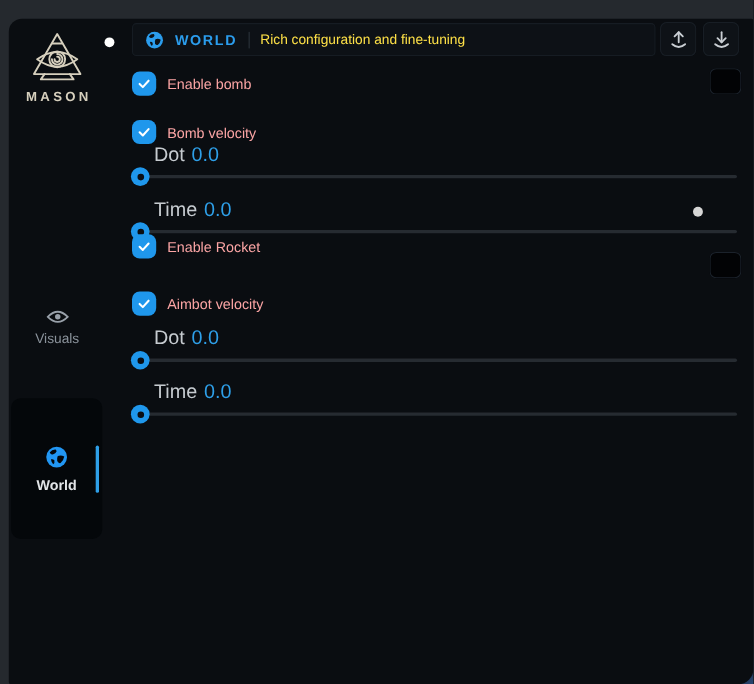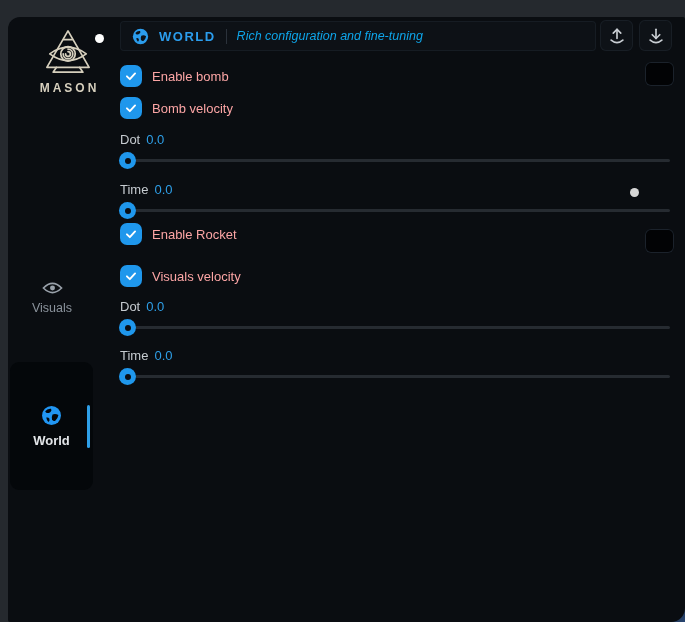--- a/index.html
+++ b/index.html
@@ -14,21 +14,21 @@
     background:radial-gradient(circle at 101% 101%, #2d5188 0px, #264067 14px, #25292e 42px);
   }
   .window {
     position:absolute; left:8px; top:17px; width:677px; height:605px;
     background:#0a0d11;
     border-radius:12px 2px 14px 2px;
     overflow:hidden;
   }
   
   .sidebar { position:absolute; left:0; top:0; width:110px; height:100%; }
-  .logo { position:absolute; left:16px; top:11px; width:88px; text-align:center; }
+  .logo { position:absolute; left:0; top:11px; width:88px; text-align:center; }
   .logo svg { display:block; margin:0 auto; }
   .logo-text {
     margin-top:5px; color:#d6cfbd; font-size:12px; font-weight:bold;
     letter-spacing:3px; text-indent:3px;
   }
   .nav-item {
     position:absolute; left:0; width:88px;
     display:flex; flex-direction:column; align-items:center; gap:6px;
     color:#8b939c; font-size:12.5px; cursor:pointer;
   }
@@ -53,49 +53,49 @@
   .header-bar {
     position:absolute; left:112px; top:4px; width:476px; height:30px;
     background:#0d1116; border-radius:4px;
     box-shadow:inset 0 0 0 1px #161c23;
     display:flex; align-items:center; padding:0 12px; gap:10px;
   }
   .header-title {
     color:#2b9ded; font-size:13px; font-weight:bold; letter-spacing:1.5px;
   }
   .header-divider { width:1px; height:15px; background:#2b323b; }
-  .header-subtitle { color:#0ea5e9; font-size:12.5px;font-style:italic; }
+  .header-subtitle { color:#fde047; font-size:12.5px; }
   .icon-btn {
     position:absolute; top:3px; width:33px; height:31px;
     background:#0e1217; border-radius:6px;
     box-shadow:inset 0 0 0 1px #181e25;
     display:flex; align-items:center; justify-content:center; cursor:pointer;
   }
   .btn-upload { left:592px; }
   .btn-download { left:631px; }
   
   .checkbox-row {
     position:absolute; left:112px; height:22px;
     display:flex; align-items:center; gap:10px;
   }
-  .row-1 { top:48px; } .row-2 { top:80px; } .row-3 { top:206px; } .row-4 { top:248px; }
+  .row-1 { top:48px; } .row-2 { top:92px; } .row-3 { top:196px; } .row-4 { top:248px; }
   .cbx {
     width:22px; height:22px; border-radius:7px; background:#1f97ec;
     display:flex; align-items:center; justify-content:center; cursor:pointer; flex:none;
   }
   .cbx-label { color:#fca5a5; font-size:13px; }
   .swatch {
     position:absolute; left:637px; width:29px; height:24px;
     border-radius:6px; background:#020305;
     box-shadow:inset 0 0 0 1px #1b222b; cursor:pointer;
   }
   .swatch-1 { top:45px; } .swatch-2 { top:212px; }
   .slider-group { position:absolute; left:112px; width:550px; height:44px; }
   .sg-1 { top:114px; } .sg-2 { top:164px; } .sg-3 { top:281px; } .sg-4 { top:330px; }
-  .s-label { font-size:13px; color:#c6cbd0; line-height:18px; }
+  .s-label { font-size:18px; color:#c6cbd0; line-height:18px;margin-left:20px; }
   .s-value { color:#2e9fe8; margin-left:6px; }
   .s-track {
     position:absolute; left:0; top:28px; width:550px; height:3px;
     background:#262b31; border-radius:2px; cursor:pointer;
   }
   .s-handle {
     position:absolute; left:-1px; top:21px; width:17px; height:17px;
     border-radius:50%; background:#1f97ec; cursor:grab;
     display:flex; align-items:center; justify-content:center;
   }
@@ -219,21 +219,21 @@
       <span class="cbx-label">Enable Rocket</span>
     </div>
     <div class="swatch swatch-2" style="background: rgb(2, 3, 5);"></div>
 
     <div class="checkbox-row row-4">
       <span class="cbx">
         <svg width="14" height="14" viewBox="0 0 24 24" fill="none" stroke="#ffffff" stroke-width="3.2" stroke-linecap="round" stroke-linejoin="round">
             <polyline points="5,12.5 10,17.5 19,7.5"></polyline>
           </svg>
       </span>
-      <span class="cbx-label">Visuals velocity</span>
+      <span class="cbx-label">Aimbot velocity</span>
     </div>
 
     <div class="slider-group sg-3">
       <div class="s-label"><span>Dot</span><span class="s-value">0.0</span></div>
       <div class="s-track"></div>
       <div class="s-handle">
           <i></i>
         </div>
     </div>
 

